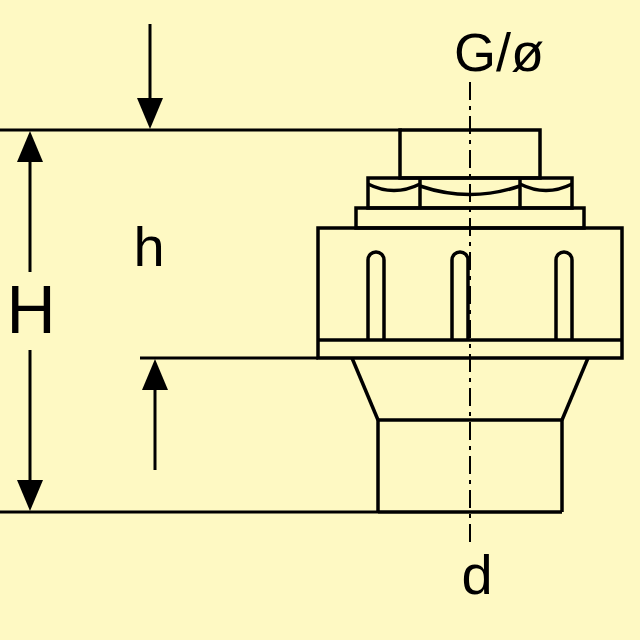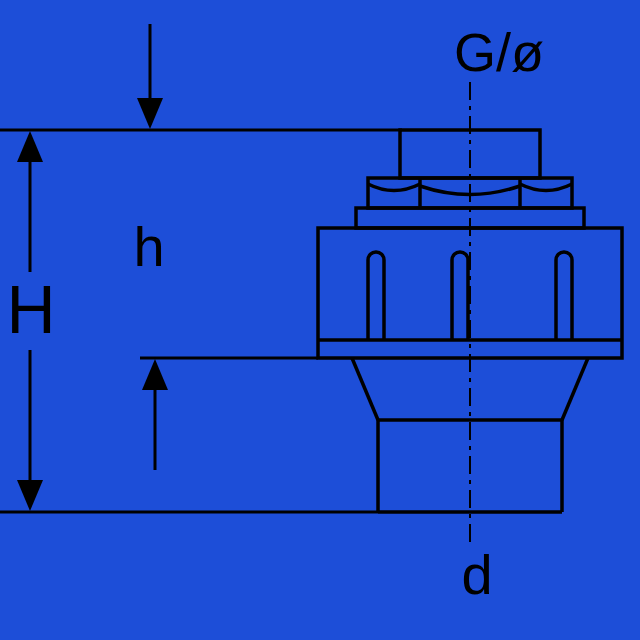--- a/index.html
+++ b/index.html
@@ -5,21 +5,21 @@
   html, body {
     margin: 0;
     padding: 0;
     background: #ffffff;
     font-family: "Liberation Sans", sans-serif;
   }
   .stage {
     position: relative;
     width: 640px;
     height: 640px;
-    background: #1d4ed8;
+    background: #fef9c3;
     overflow: hidden;
   }
   svg { display: block; }
   .dim   { stroke: #000000; stroke-width: 3;   fill: none; }
   .part  { stroke: #000000; stroke-width: 3.5; fill: none; stroke-linejoin: miter; }
   .arrow { fill: #000000; stroke: none; }
   .cline { stroke: #000000; stroke-width: 2; fill: none; stroke-dasharray: 18 6 4 6; }
   .lbl   { fill: #000000; stroke: none; }
 </style>
 </head>

